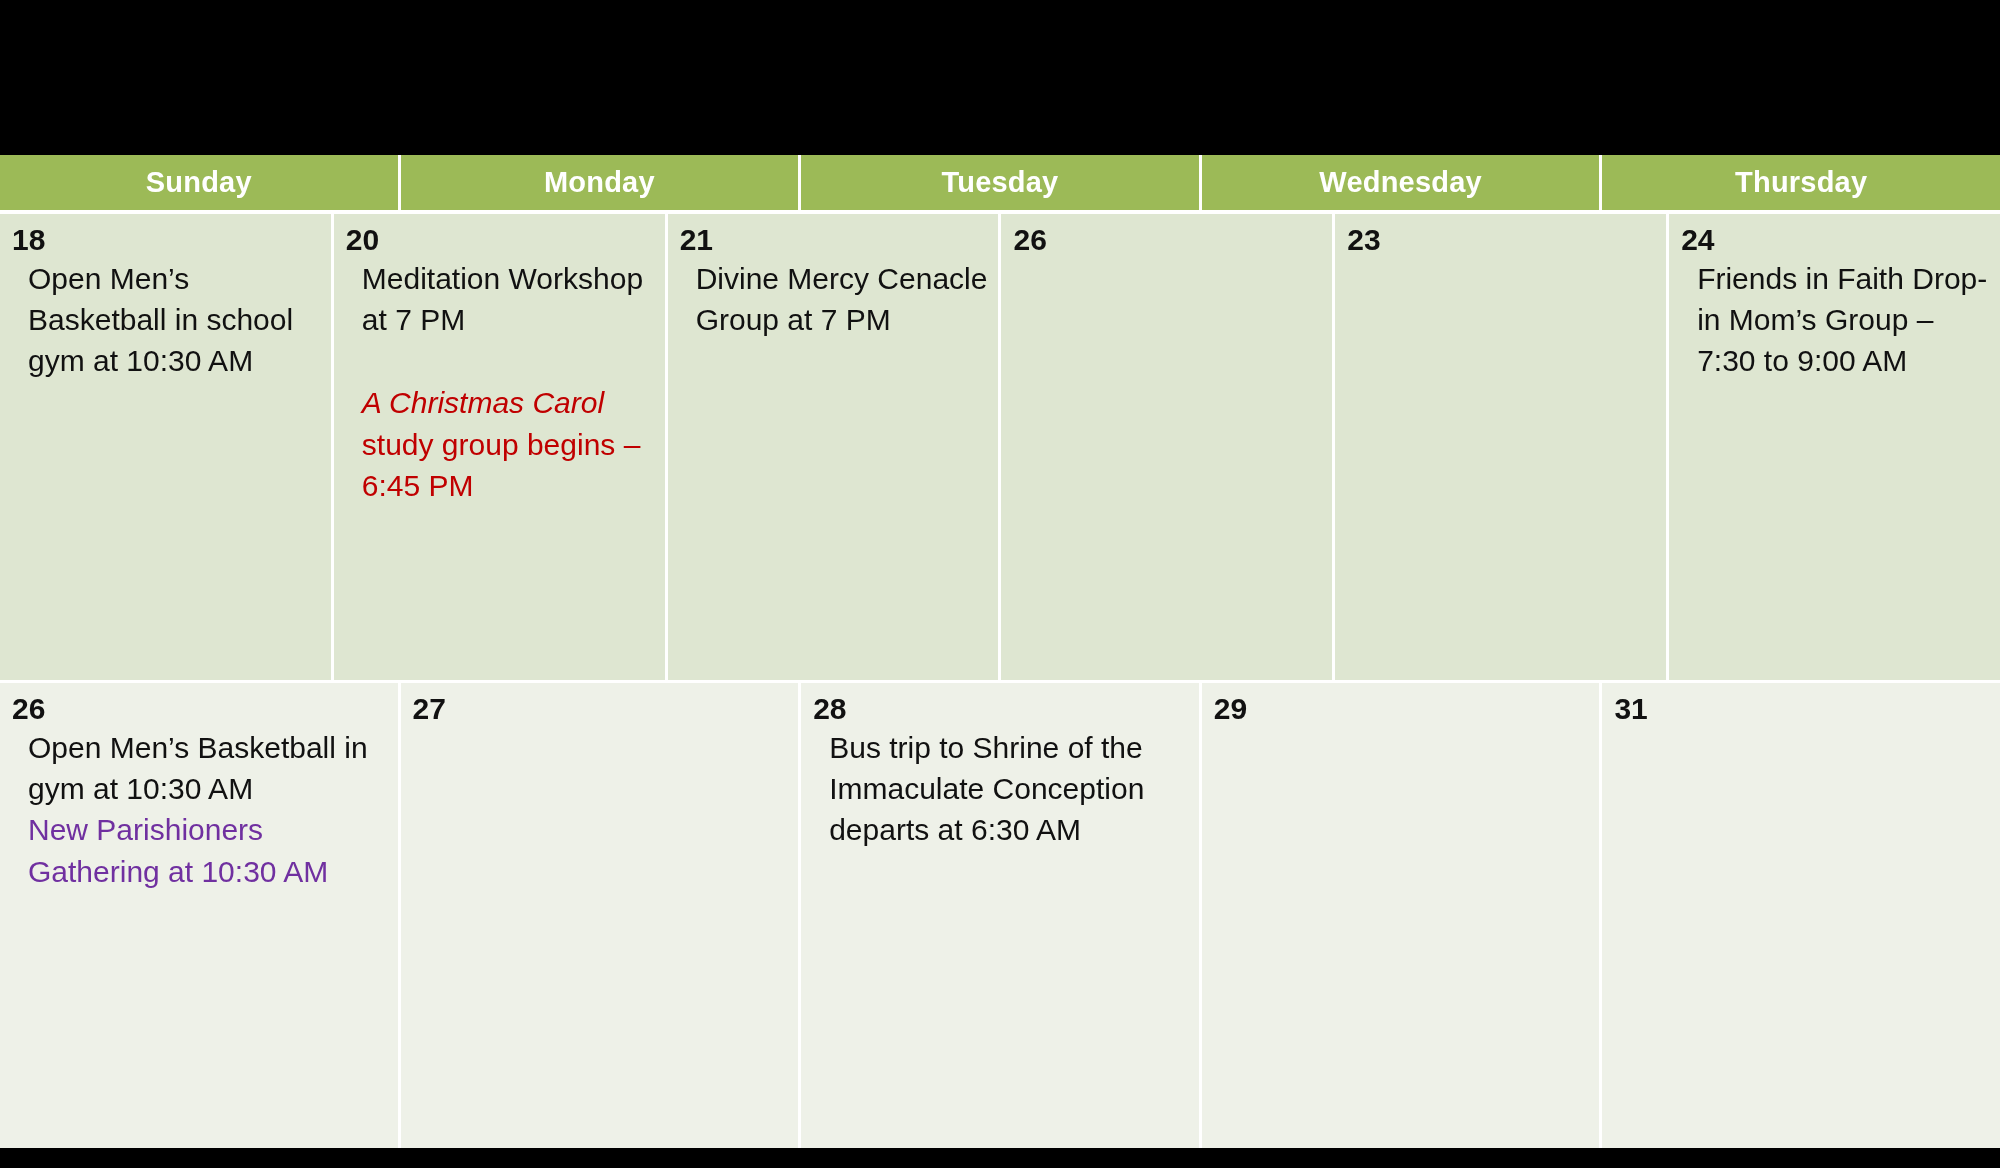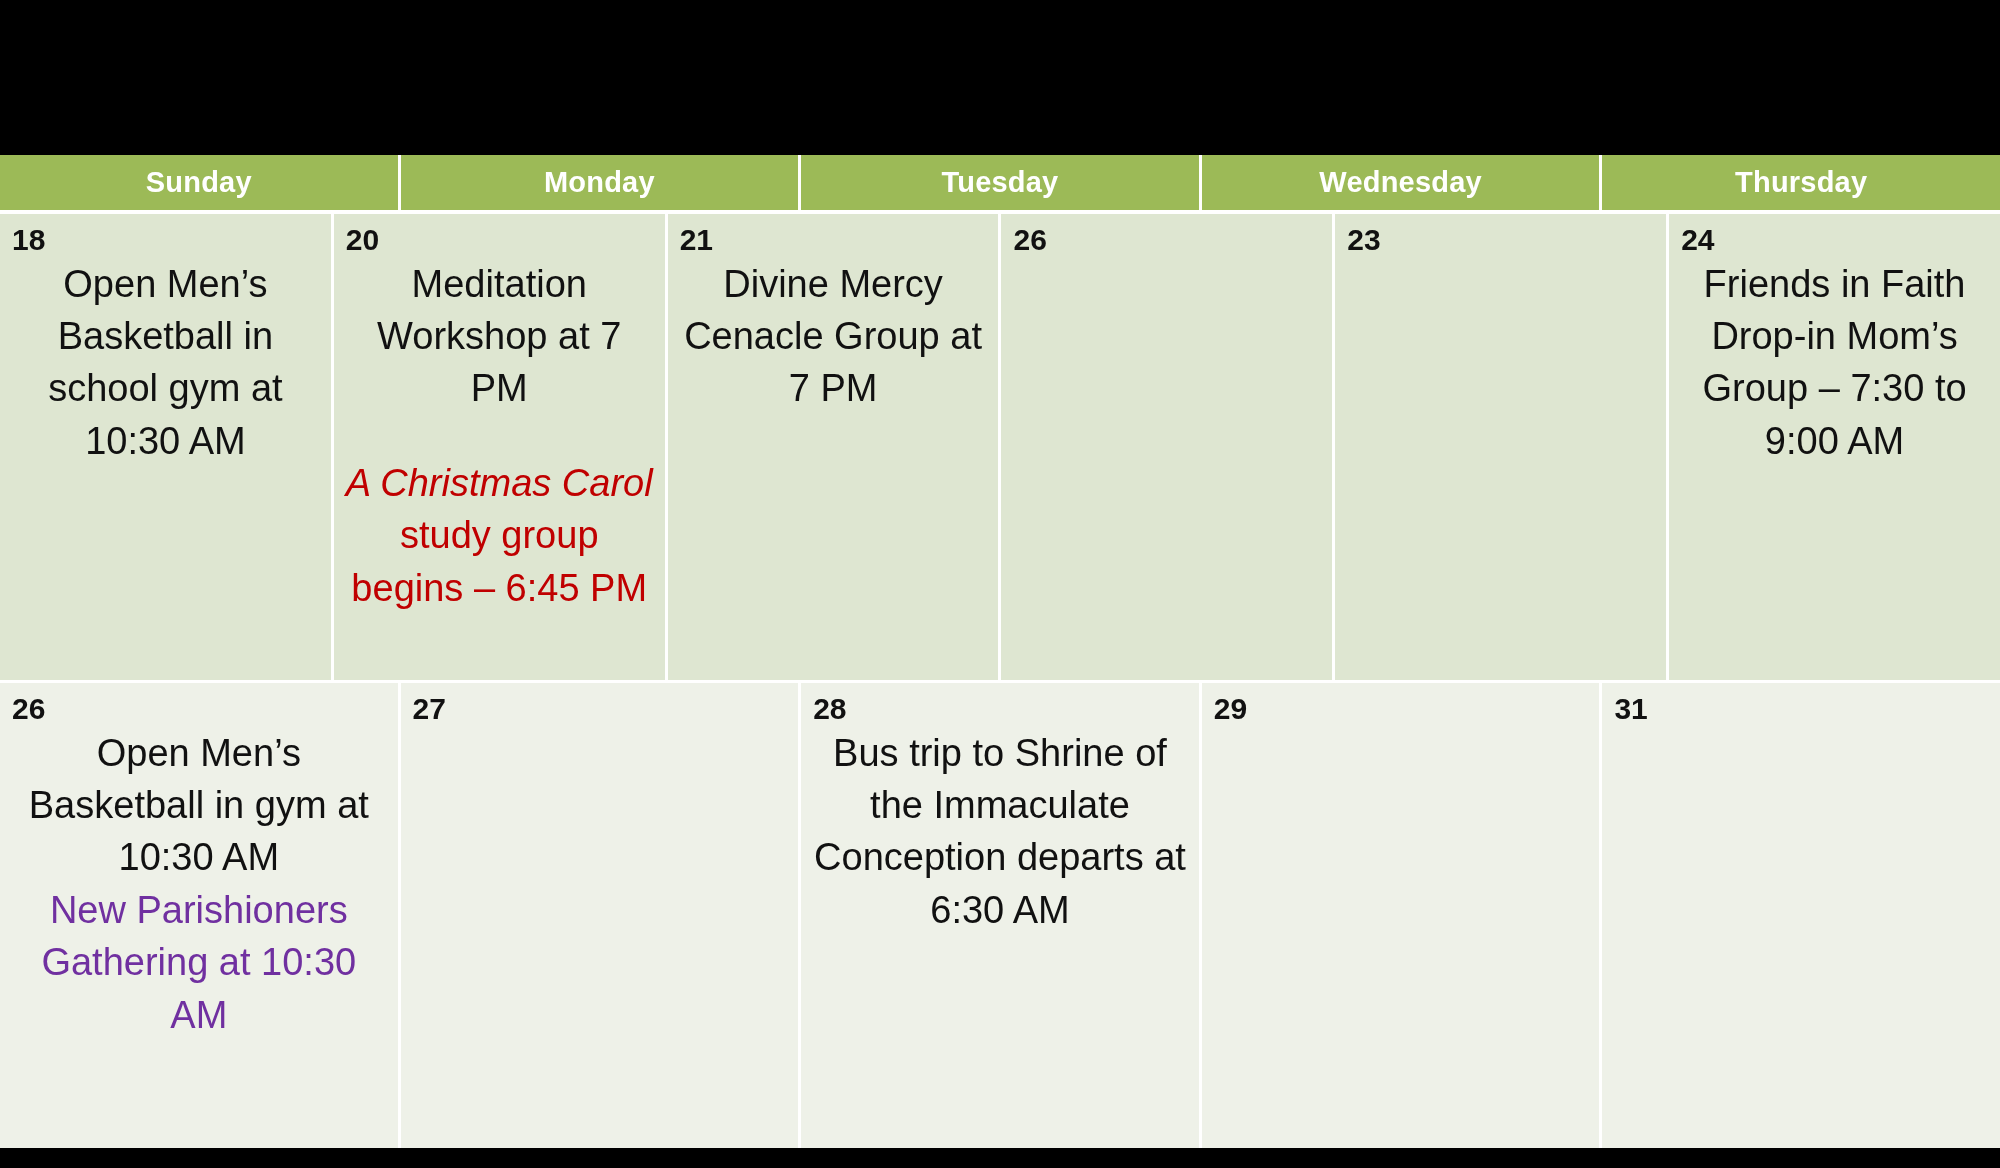--- a/index.html
+++ b/index.html
@@ -107,25 +107,26 @@
     margin-left: 4px;
   }
 
   .events {
     display: block;
     margin-top: 2px;
   }
 
   .event {
     display: block;
-    font-size: 38px;
+    font-size: 30px;
     line-height: 1.38;
-    text-align: center;
+    text-align: left;
     color: #111111;
     padding: 0 2px;
+    margin-left: 18px;
   }
   .event + .event { margin-top: 0; }
 
   .event.spaced { margin-top: 42px; }
 
   .event.red   { color: #C00000; }
   .event.purple{ color: #7030A0; }
 
   .event .it { font-style: italic; }
 

